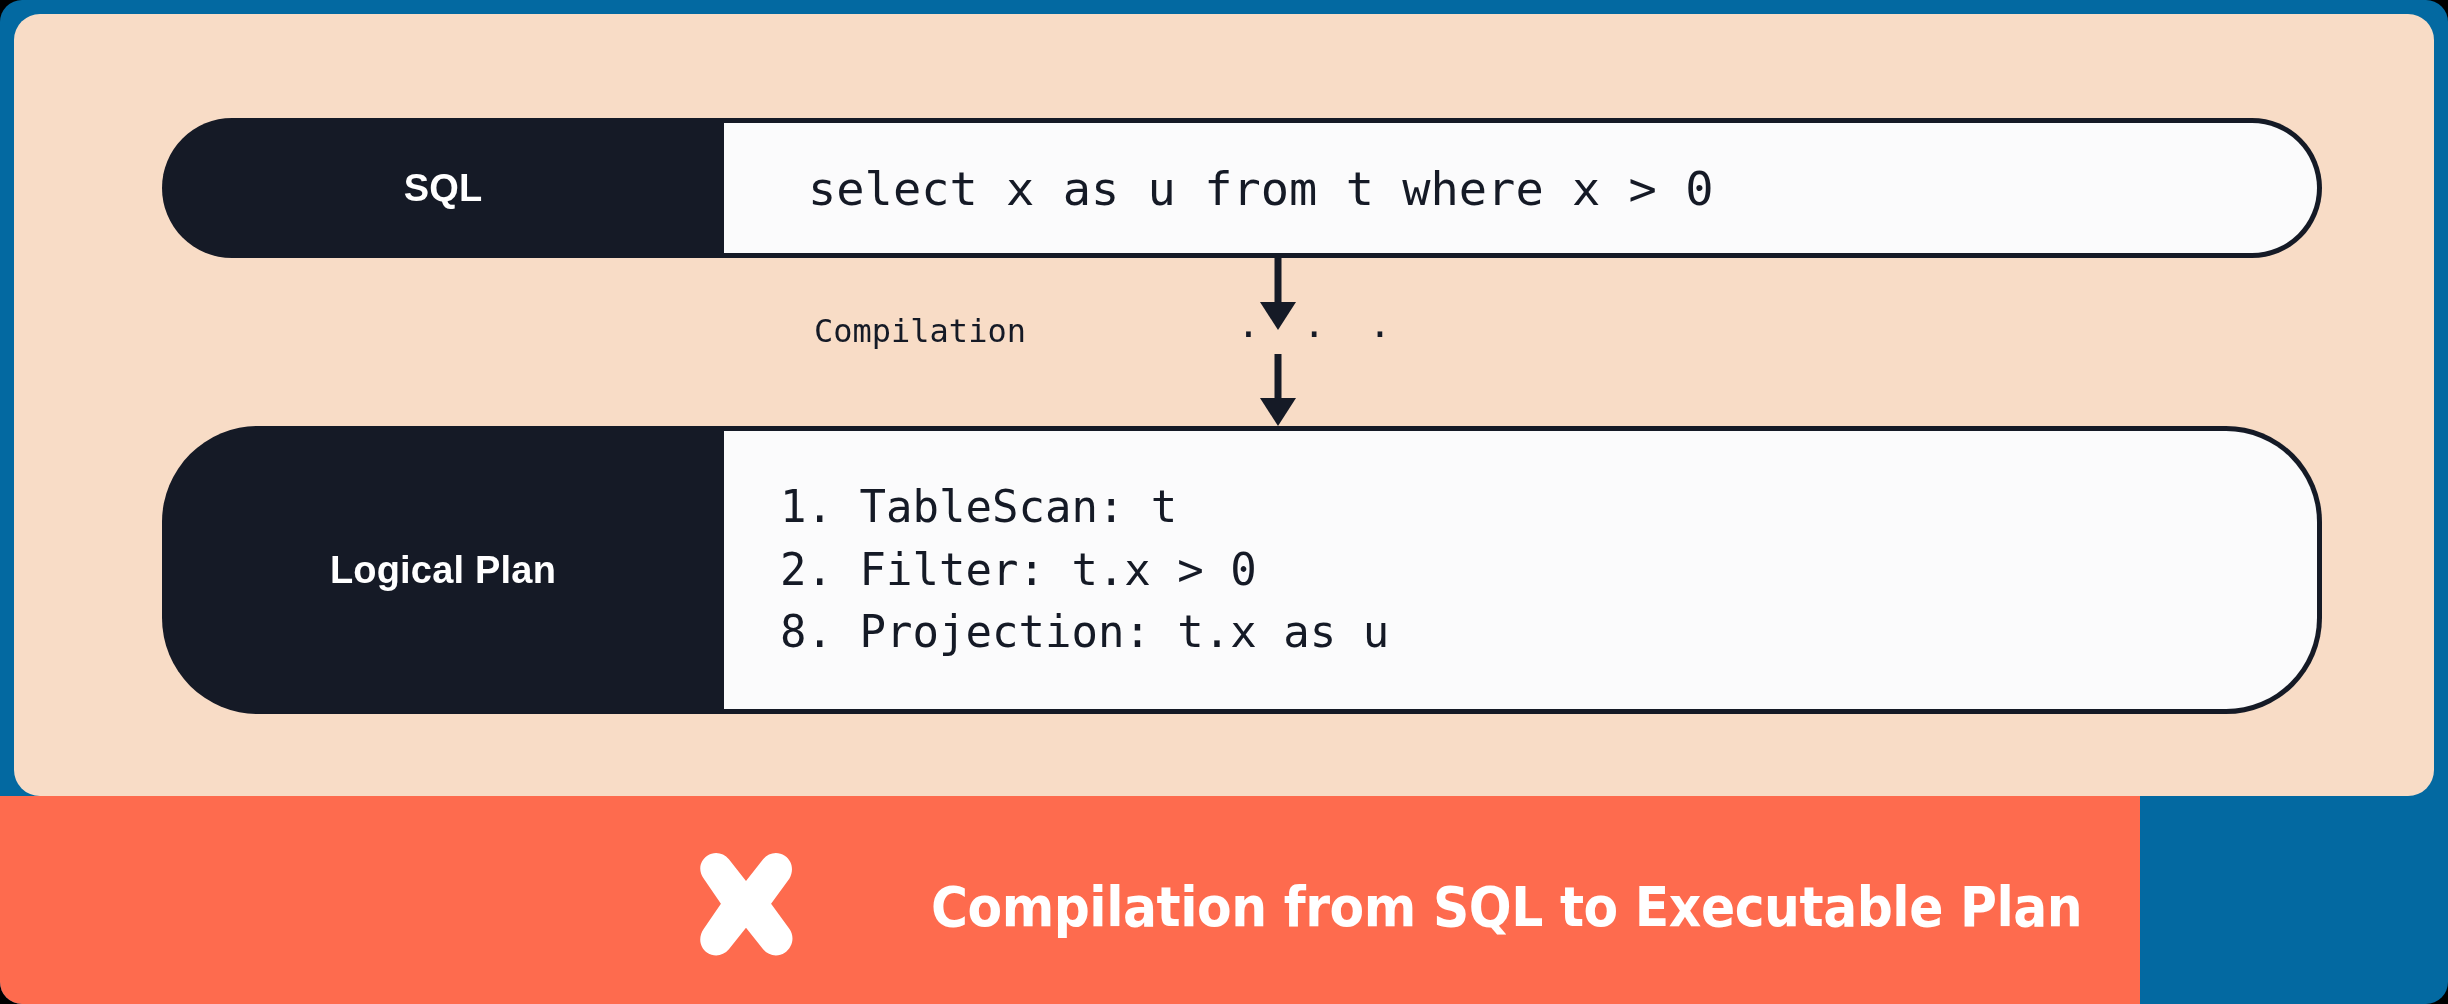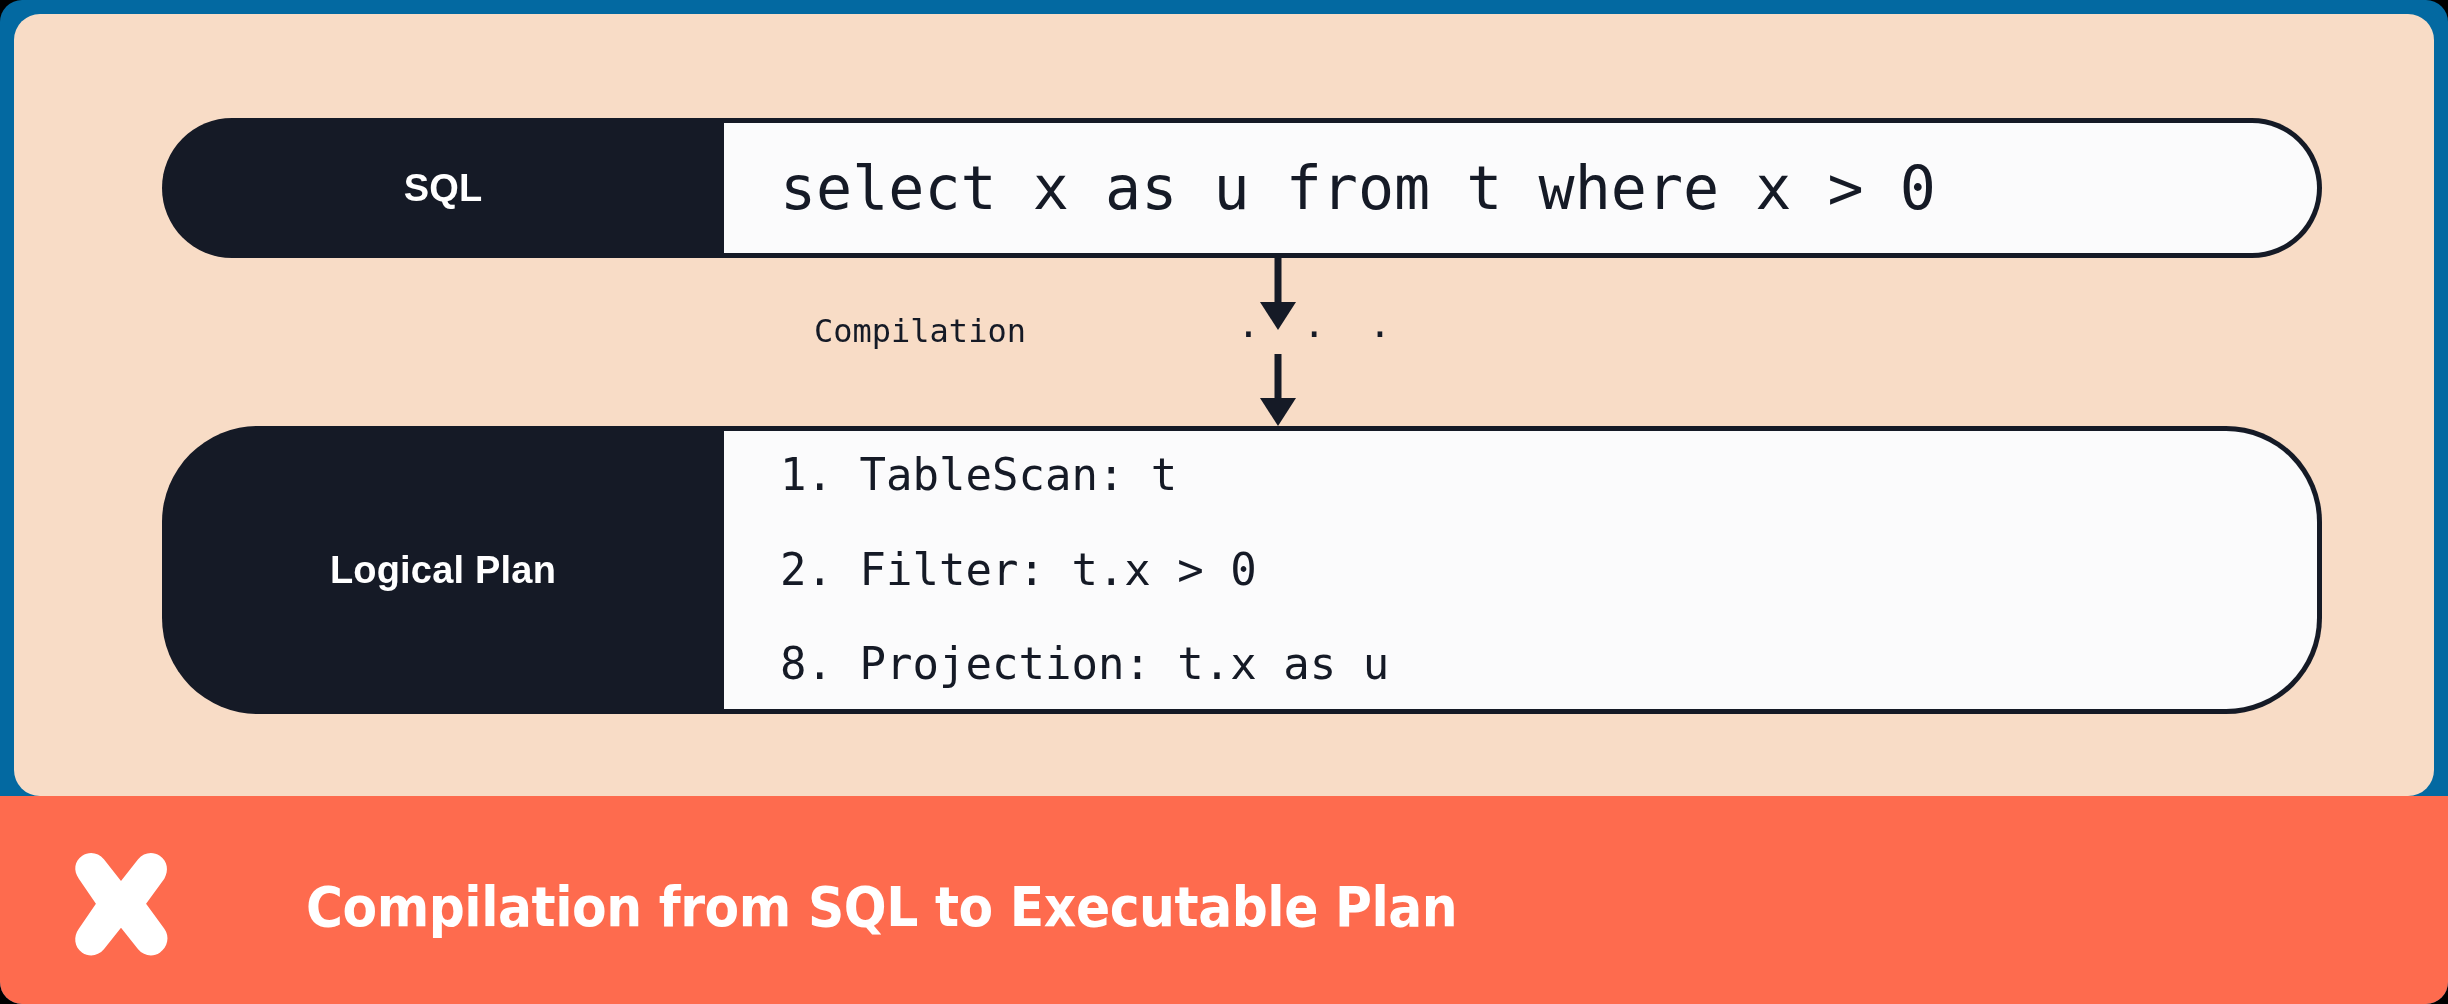--- a/index.html
+++ b/index.html
@@ -72,43 +72,42 @@
     height: 140px;
   }
   #row-sql .row-label {
     width: 562px;
     border-radius: 70px 0 0 70px;
     font-size: 38px;
   }
   #row-sql .row-body {
     flex: 1;
     border-radius: 0 70px 70px 0;
-    padding: 0 56px;
-    font-size: 60px;
+    padding: 0 84px;
+    font-size: 47px;
   }
 
   
   #row-plan {
     left: 148px;
     top: 412px;
     width: 2160px;
     height: 288px;
   }
   #row-plan .row-label {
     width: 562px;
     border-radius: 96px 0 0 96px;
     font-size: 38px;
   }
   #row-plan .row-body {
     flex: 1;
     border-radius: 0 96px 96px 0;
     padding: 26px 56px;
     font-size: 44px;
     line-height: 1.42;
-    gap: 32px;
   }
   .plan-step { white-space: pre; }
 
   
   #connector {
     position: absolute;
     left: 148px;
     top: 244px;
     width: 2160px;
     height: 168px;
@@ -141,26 +140,26 @@
     width: 64px;
   }
   #arrow-top { top: 0px; height: 72px; }
   #arrow-bottom { top: 96px; height: 72px; }
 
   
   #footer {
     position: absolute;
     left: 0;
     top: 796px;
-    width: 2448px;
+    width: 2140px;
     height: 208px;
     background: #FE6B4E;
     display: flex;
     align-items: center;
-    justify-content: flex-start;
+    justify-content: flex-end;
     padding: 12px 58px 0 64px;
   }
 
   #logo { width: 114px; height: 114px; flex: none; }
 
   #footer-title {
     color: #FFFFFF;
     font-family: "DejaVu Sans", sans-serif;
     font-weight: bold;
     font-size: 56px;

